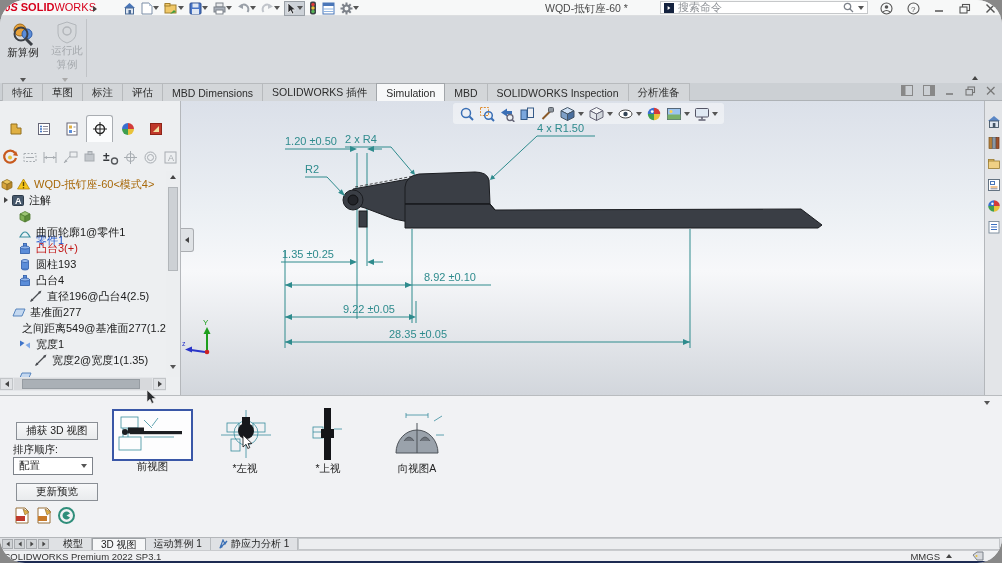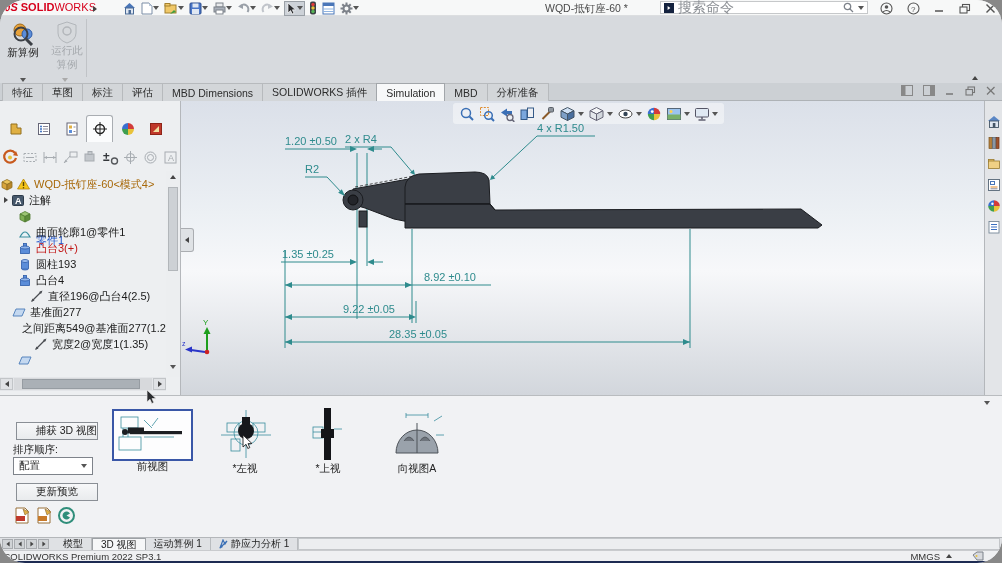--- a/index.html
+++ b/index.html
@@ -17,21 +17,21 @@
   .titlebar{left:0;top:0;width:1002px;height:16px;background:#f7f8f8;border-bottom:1px solid #dcdee0;}
   .logo{left:5px;top:1px;color:#d6001c;font-size:11px;white-space:nowrap;}
   .logo b{font-weight:bold;} .logo .mark{font-style:italic;font-weight:bold;margin-right:3px;}
   .logo .lt{font-weight:normal;}
   .tb-icons{left:122px;top:0px;height:16px;display:flex;align-items:center;gap:3px;}
   .tb-btn{display:flex;align-items:center;height:15px;padding:0 1px;}
   .tb-btn.pressed{background:#cdd2d8;border:1px solid #9aa0a6;}
   .doc-title{left:545px;top:2px;font-size:10.5px;color:#4a4a4a;}
   .searchbox{left:660px;top:1px;width:208px;height:13px;background:#fff;border:1px solid #c6c8ca;display:flex;align-items:center;gap:4px;padding:0 3px;}
   .searchlogo{width:10px;height:10px;background:#15233f;display:flex;align-items:center;justify-content:center;}
-  .search-ph{font-size:14px;color:#8b8f94;flex:1;}
+  .search-ph{font-size:11px;color:#8b8f94;flex:1;}
   .win-ctl{top:0px;height:16px;display:flex;align-items:center;gap:14px;color:#555;}
   
   .ribbon{left:0;top:16px;width:1002px;height:67px;background:#d7dade;}
   .study-btn{left:2px;top:4px;width:42px;height:52px;display:flex;flex-direction:column;align-items:center;font-size:10.5px;color:#222;}
   .study-btn.disabled{color:#a4a8ac;}
   .rib-sep{left:86px;top:3px;width:1px;height:58px;background:#c0c3c7;}
   .rib-caret{top:62px;}
   .rib-collapse{left:972px;top:60px;}
   
   .tabstrip{left:0;top:83px;width:1002px;height:18px;background:#ccd0d4;border-bottom:1px solid #aeb2b6;}
@@ -246,20 +246,21 @@
   <div class="abs tabstrip">
     <div class="tabs">
       <span class="tab">特征</span>
       <span class="tab">草图</span>
       <span class="tab">标注</span>
       <span class="tab">评估</span>
       <span class="tab">MBD Dimensions</span>
       <span class="tab">SOLIDWORKS 插件</span>
       <span class="tab active">Simulation</span>
       <span class="tab">MBD</span>
+      <span class="tab">SOLIDWORKS Inspection</span>
       <span class="tab">分析准备</span>
     </div>
     <div class="doc-win-ctl">
       <svg width="12" height="11">
           <rect x="0.5" y="0.5" width="11" height="10" fill="none" stroke="#888" stroke-width="1"></rect>
           <rect x="0.5" y="0.5" width="4" height="10" fill="#888"></rect>
         </svg>
       <svg width="12" height="11">
           <rect x="0.5" y="0.5" width="11" height="10" fill="none" stroke="#888" stroke-width="1"></rect>
           <rect x="7" y="0.5" width="4.5" height="10" fill="#888"></rect>
@@ -427,41 +428,48 @@
           <span class="lbl">圆柱193</span>
         </div>
         <div class="trow" style="padding-left:18px;">
           <svg width="14" height="13">
               <rect x="5.5" y="1.5" width="3" height="4" fill="#5b8dd9" stroke="#2c5ba8" stroke-width="0.8"></rect>
               <rect x="2.5" y="5.5" width="9" height="6" fill="#5b8dd9" stroke="#2c5ba8" stroke-width="0.8"></rect>
               <ellipse cx="7" cy="5.5" rx="4.5" ry="1.5" fill="#8fb3e8" stroke="#2c5ba8" stroke-width="0.8"></ellipse>
             </svg>
           <span class="lbl">凸台4</span>
         </div>
-        <div class="trow" style="padding-left:2px;margin-left:28px;">
+        <div class="trow" style="padding-left:29px;">
           <svg width="14" height="13">
               <line x1="2" y1="11" x2="11.5" y2="1.5" stroke="#4a4d52" stroke-width="1.2"></line>
               <polygon points="1,12 4.5,10.5 2.5,8.5" fill="#4a4d52"></polygon>
               <polygon points="12.5,0.5 9,2 11,4" fill="#4a4d52"></polygon>
             </svg>
           <span class="lbl">直径196@凸台4(2.5)</span>
         </div>
         <div class="trow" style="padding-left:12px;">
           <svg width="14" height="13">
               <polygon points="1,10 4,3 13,3 10,10" fill="#bcd4f0" fill-opacity="0.85" stroke="#4a7ab8" stroke-width="0.9"></polygon>
             </svg>
           <span class="lbl">基准面277</span>
         </div>
         <div class="trow" style="padding-left:18px;">
           <svg width="14" height="13">
               <line x1="2" y1="11" x2="11.5" y2="1.5" stroke="#4a4d52" stroke-width="1.2"></line>
               <polygon points="1,12 4.5,10.5 2.5,8.5" fill="#4a4d52"></polygon>
               <polygon points="12.5,0.5 9,2 11,4" fill="#4a4d52"></polygon>
             </svg>
           <span class="lbl">之间距离549@基准面277(1.2)</span>
+        </div>
+        <div class="trow" style="padding-left:18px;">
+          <svg width="14" height="13">
+              <polygon points="2,2.5 6.5,5 2,8.5" fill="#3f74c9"></polygon>
+              <polygon points="12,4.5 7.5,7 12,10.5" fill="#7fa8e6"></polygon>
+            </svg>
+          <span class="lbl">宽度1</span>
         </div>
         <div class="trow" style="padding-left:18px;margin-left:16px;">
           <svg width="14" height="13">
               <line x1="2" y1="11" x2="11.5" y2="1.5" stroke="#4a4d52" stroke-width="1.2"></line>
               <polygon points="1,12 4.5,10.5 2.5,8.5" fill="#4a4d52"></polygon>
               <polygon points="12.5,0.5 9,2 11,4" fill="#4a4d52"></polygon>
             </svg>
           <span class="lbl">宽度2@宽度1(1.35)</span>
         </div>
         <div class="trow" style="padding-left:18px;">
@@ -676,21 +684,21 @@
           <rect x="2" y="1.5" width="10" height="11.5" fill="#fff" stroke="#789" stroke-width="0.9"></rect>
           <line x1="4" y1="4.5" x2="10" y2="4.5" stroke="#3a6fc0"></line>
           <line x1="4" y1="7" x2="10" y2="7" stroke="#3a6fc0"></line>
           <line x1="4" y1="9.5" x2="10" y2="9.5" stroke="#3a6fc0"></line>
         </svg>
     </div>
   </div>
 
   <div class="abs bottompanel">
     <span class="tri-d abs" style="left:984px;top:5px;"></span>
-    <div class="abs btn" style="left:16px;top:26px;width:82px;height:18px;justify-content:flex-end;">
+    <div class="abs btn" style="left:16px;top:26px;width:82px;height:18px;">
         <span>捕获 3D 视图</span>
       </div>
     <div class="abs plabel" style="left:13px;top:47px;">排序顺序:</div>
     <div class="abs select" style="left:13px;top:61px;width:80px;height:18px;">
       <span>配置</span>
         <span class="tri-d"></span>
     </div>
     <div class="abs btn" style="left:16px;top:87px;width:82px;height:18px;">
         <span>更新预览</span>
       </div>

